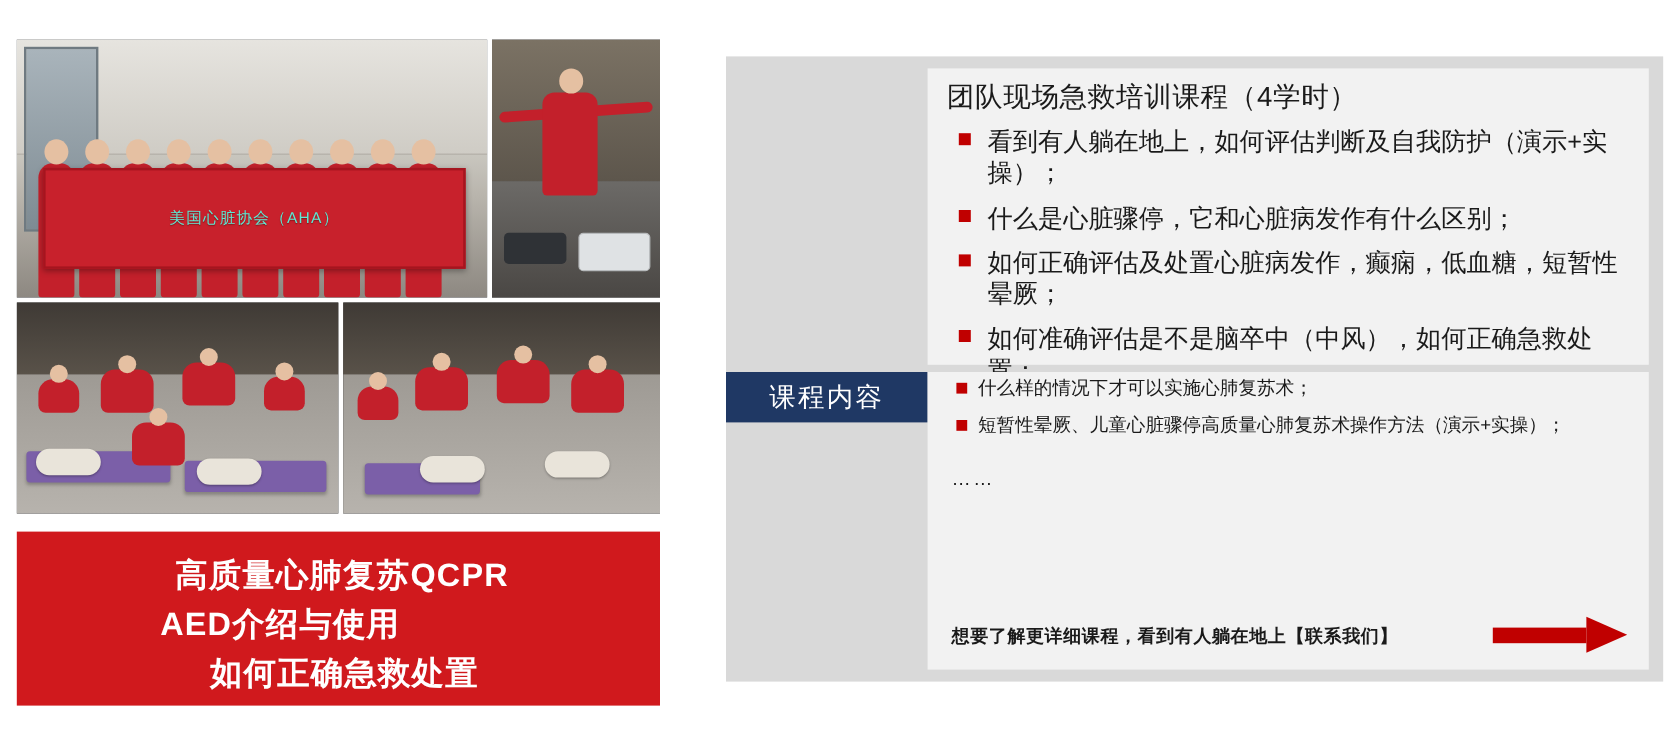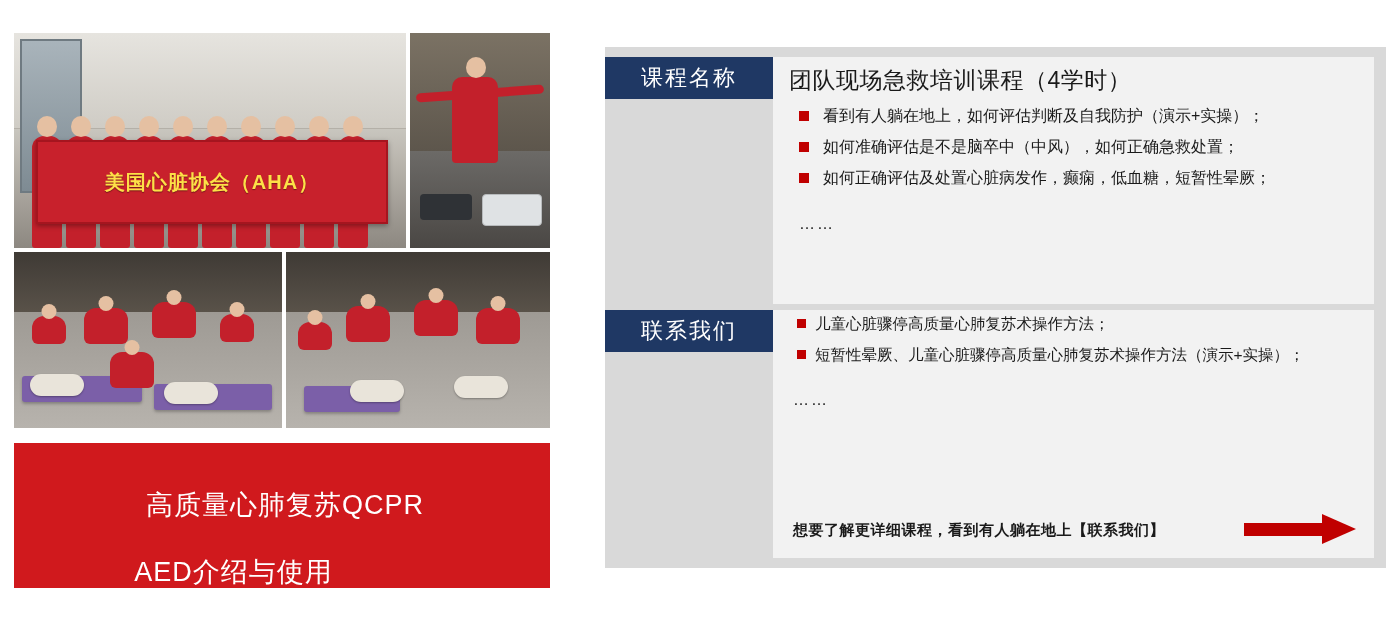--- a/index.html
+++ b/index.html
@@ -72,21 +72,21 @@
   }
   .ph1-banner {
     position:absolute; left:22px; bottom:24px; width:348px; height:80px;
     background:#c8212c;
     border:2px solid #a5151f;
     box-shadow: 0 2px 5px rgba(0,0,0,.35);
     display:flex; flex-direction:column; align-items:center; justify-content:center;
     gap:2px;
   }
   .ph1-banner-l1 {
-    color:#fde047; font-size:20px; font-weight:bold; letter-spacing:1px;
+    color:#5eead4; font-size:13px; font-weight:normal; letter-spacing:1px;
     text-shadow:0 1px 1px rgba(0,0,0,.4);
   }
   .ph1-banner-l2 {
     color:#fff; font-size:17px; font-weight:bold; letter-spacing:0.5px;
     text-shadow:0 1px 1px rgba(0,0,0,.4);
   }
 
   .ph2-bg {
     background: linear-gradient(180deg,#6a6257 0%, #514b43 45%, #3b3733 100%);
   }
@@ -157,25 +157,24 @@
     top: 443px;
     width: 536px;
     height: 145px;
     background: #d0191d;
     color: #ffffff;
     box-sizing: border-box;
     padding: 16px 0 0 0;
   }
   .caption-line {
     font-size: 27px;
-    font-weight: normal;
+    font-weight: bold;
     line-height: 41px;
     text-align: center;
     letter-spacing: 1px;
-    margin-top: 26px;
   }
   .caption-line.l1 { padding-left: 6px; }
   .caption-line.l2 { padding-right: 97px; text-align: center; }
   .caption-line.l3 { padding-left: 10px; }
 
   
   .right-col {
     position: absolute;
     left: 605px;
     top: 47px;
@@ -221,21 +220,21 @@
 
   ul.bullets {
     list-style: none;
     margin: 0;
     padding: 4px 14px 0 24px;
   }
   ul.bullets li {
     position: relative;
     padding-left: 26px;
     margin-bottom: 11px;
-    font-size: 16px;
+    font-size: 21px;
     color: #1a1a1a;
     line-height: 1.25;
   }
   ul.bullets li::before {
     content: "";
     position: absolute;
     left: 2px;
     top: 5px;
     width: 10px;
     height: 10px;
@@ -396,40 +395,40 @@
       <div class="manikin" style="left:64px; bottom:26px;"></div>
       <div class="manikin" style="left:168px; bottom:30px;"></div>
     </div>
 
   </div>
 </div>
 
 <div class="caption-box">
   <div class="caption-line l1">高质量心肺复苏QCPR</div>
   <div class="caption-line l2">AED介绍与使用</div>
-  <div class="caption-line l3">团队现场急救培训课程</div>
+  <div class="caption-line l3">如何正确急救处置</div>
 </div>
 
 <div class="right-col">
 
-  <div class="sec-label sec1-label">课程名称</div>
   <div class="sec-body sec1-body">
     <div class="sec-title">团队现场急救培训课程（4学时）</div>
     <ul class="bullets">
       <li>看到有人躺在地上，如何评估判断及自我防护（演示+实操）；</li>
+      <li>什么是心脏骤停，它和心脏病发作有什么区别；</li>
+      <li>如何正确评估及处置心脏病发作，癫痫，低血糖，短暂性晕厥；</li>
       <li>如何准确评估是不是脑卒中（中风），如何正确急救处置；</li>
-      <li>如何正确评估及处置心脏病发作，癫痫，低血糖，短暂性晕厥；</li>
     </ul>
     <div class="ellipsis sec1-ellipsis">……</div>
   </div>
 
-  <div class="sec-label sec2-label">联系我们</div>
+  <div class="sec-label sec2-label">课程内容</div>
   <div class="sec-body sec2-body">
     <ul class="bullets small">
-      <li>儿童心脏骤停高质量心肺复苏术操作方法；</li>
+      <li>什么样的情况下才可以实施心肺复苏术；</li>
       <li>短暂性晕厥、儿童心脏骤停高质量心肺复苏术操作方法（演示+实操）；</li>
     </ul>
     <div class="ellipsis sec2-ellipsis">……</div>
     <div class="footer-note">想要了解更详细课程，看到有人躺在地上【联系我们】</div>
     <div class="arrow">
       <div class="shaft"></div>
       <div class="head"></div>
     </div>
   </div>
 

